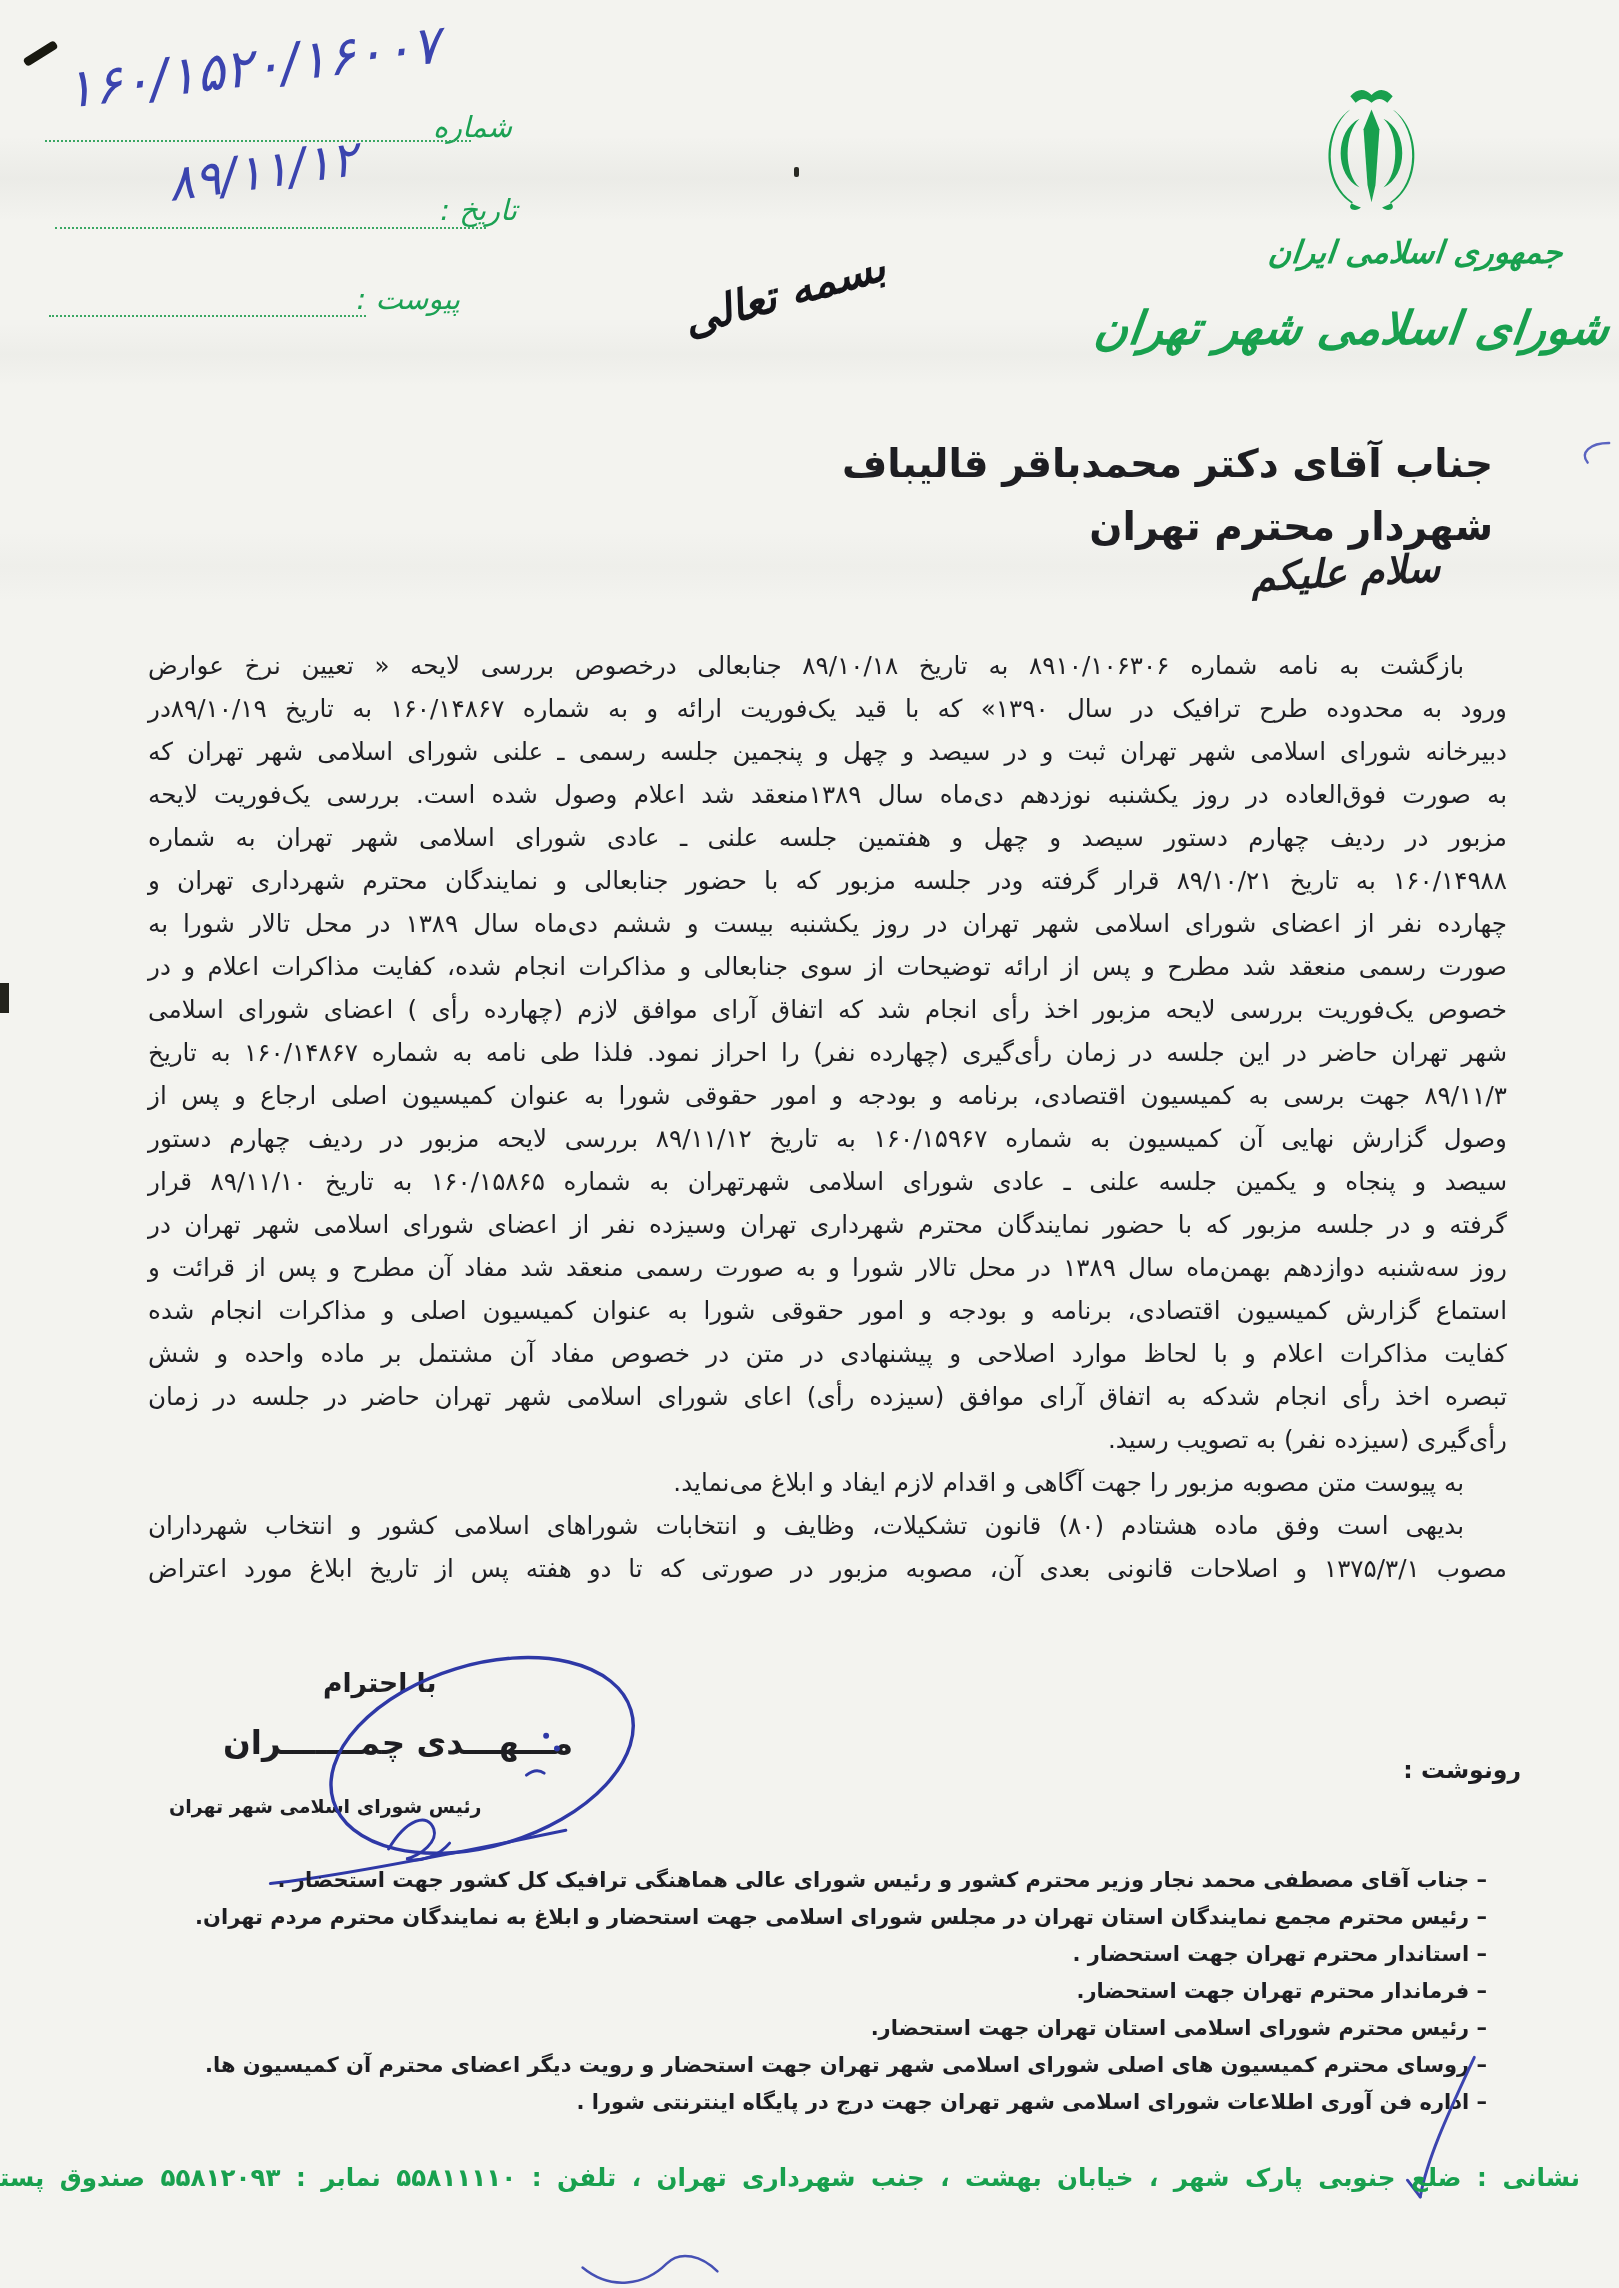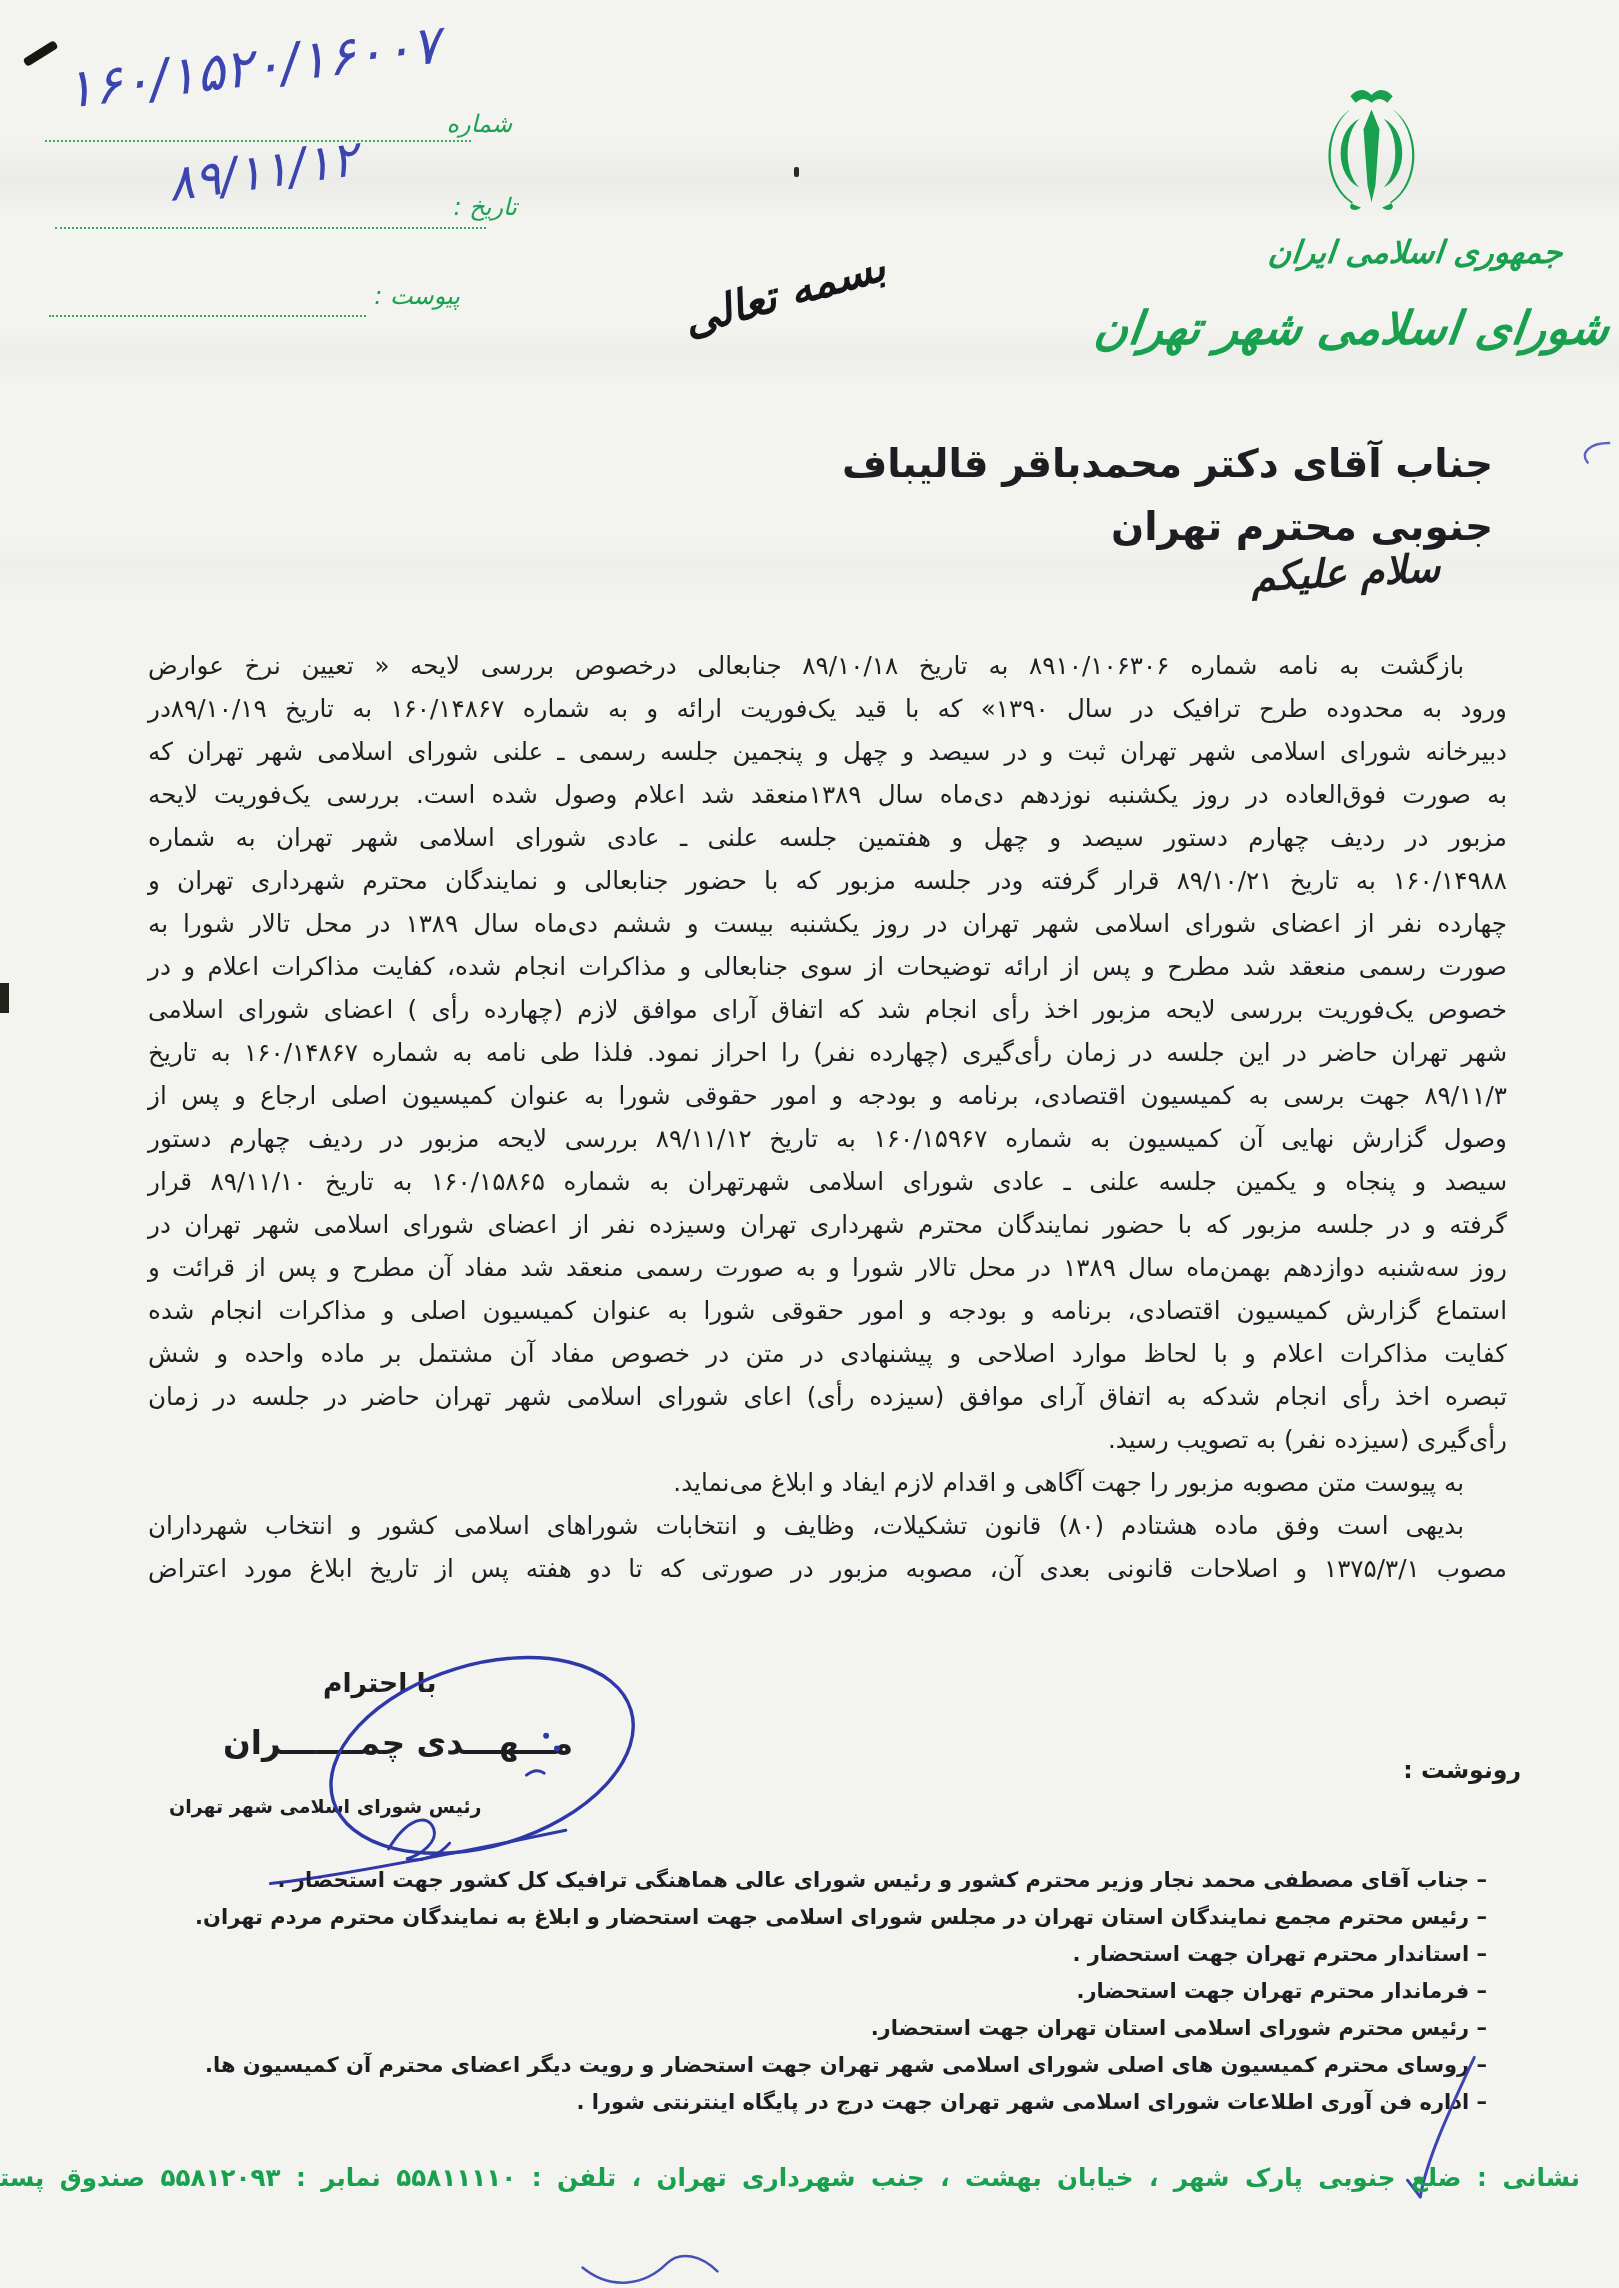--- a/index.html
+++ b/index.html
@@ -5,21 +5,21 @@
   html,body{margin:0;padding:0;background:#f3f3ef;}
   .page{position:relative;width:1619px;height:2288px;background:#f3f3ef;overflow:hidden;
         direction:rtl;font-family:"DejaVu Sans",sans-serif;color:#1e1e22;}
   .abs{position:absolute;}
   
   .band{left:0;right:0;pointer-events:none;}
   .band-a{top:136px;height:85px;background:linear-gradient(180deg,rgba(100,105,95,0),rgba(100,105,95,.055) 50%,rgba(100,105,95,0));}
   .band-b{top:323px;height:63px;background:linear-gradient(180deg,rgba(100,105,95,0),rgba(100,105,95,.04) 50%,rgba(100,105,95,0));}
   .band-c{top:532px;height:69px;background:linear-gradient(180deg,rgba(100,105,95,0),rgba(100,105,95,.03) 50%,rgba(100,105,95,0));}
   
-  .meta-label{font-size:24px;color:#1ba153;font-style:italic;white-space:nowrap;}
+  .meta-label{font-size:29px;color:#1ba153;font-style:italic;white-space:nowrap;}
   .dotline{border-bottom:2px dotted #3aa763;height:0;}
   .hand{font-style:italic;color:#3b44af;white-space:nowrap;}
   .hand-number{font-size:53px;letter-spacing:3px;transform:rotate(-7deg);transform-origin:left bottom;}
   .hand-date{font-size:49px;letter-spacing:6.9px;transform:rotate(-8deg);transform-origin:left bottom;}
   
   .emblem svg{display:block;}
   .lh-country{font-size:31.5px;font-weight:700;font-style:italic;color:#18a04e;text-align:center;transform:skewX(-6deg);}
   .lh-council{font-size:46px;font-weight:700;font-style:italic;color:#18a04e;text-align:center;transform:skewX(-7deg);white-space:nowrap;}
   .bism{font-size:43px;font-weight:700;font-style:italic;color:#15151a;transform:rotate(-16deg);white-space:nowrap;}
   
@@ -85,21 +85,21 @@
 
   <div class="abs bism" style="left:680px;top:268px;">بسمه تعالی</div>
 
   <div class="abs" style="right:3.9px;top:439px;width:43px;height:29.6px;">
     <svg width="43" height="29.6" viewBox="0 0 44 30" fill="none">
         <path d="M38 4 C18 4 8 14 16 24" stroke="#5a63c0" stroke-width="2.5" stroke-linecap="round"></path>
       </svg>
   </div>
 
   <div class="abs rcp" style="right:126px;top:441px;">جناب آقای دکتر محمدباقر قالیباف</div>
-  <div class="abs rcp" style="right:126px;top:504px;">جنوبی محترم تهران</div>
+  <div class="abs rcp" style="right:126px;top:504px;">شهردار محترم تهران</div>
   <div class="abs salutation" style="right:179px;top:550px;">سلام علیکم</div>
 
   <div class="body-text">
     <div class="bl just ind">بازگشت به نامه شماره ۸۹۱۰/۱۰۶۳۰۶ به تاریخ ۸۹/۱۰/۱۸ جنابعالی درخصوص بررسی لایحه « تعیین نرخ عوارض</div>
     <div class="bl just">ورود به محدوده طرح ترافیک در سال ۱۳۹۰» که با قید یک‌فوریت ارائه و به شماره ۱۶۰/۱۴۸۶۷ به تاریخ ۸۹/۱۰/۱۹در</div>
     <div class="bl just">دبیرخانه شورای اسلامی شهر تهران ثبت و در سیصد و چهل و پنجمین جلسه رسمی ـ علنی شورای اسلامی شهر تهران که</div>
     <div class="bl just">به صورت فوق‌العاده در روز یکشنبه نوزدهم دی‌ماه سال ۱۳۸۹منعقد شد اعلام وصول شده است. بررسی یک‌فوریت لایحه</div>
     <div class="bl just">مزبور در ردیف چهارم دستور سیصد و چهل و هفتمین جلسه علنی ـ عادی شورای اسلامی شهر تهران به شماره</div>
     <div class="bl just">۱۶۰/۱۴۹۸۸ به تاریخ ۸۹/۱۰/۲۱ قرار گرفته ودر جلسه مزبور که با حضور جنابعالی و نمایندگان محترم شهرداری تهران و</div>
     <div class="bl just">چهارده نفر از اعضای شورای اسلامی شهر تهران در روز یکشنبه بیست و ششم دی‌ماه سال ۱۳۸۹ در محل تالار شورا به</div>

